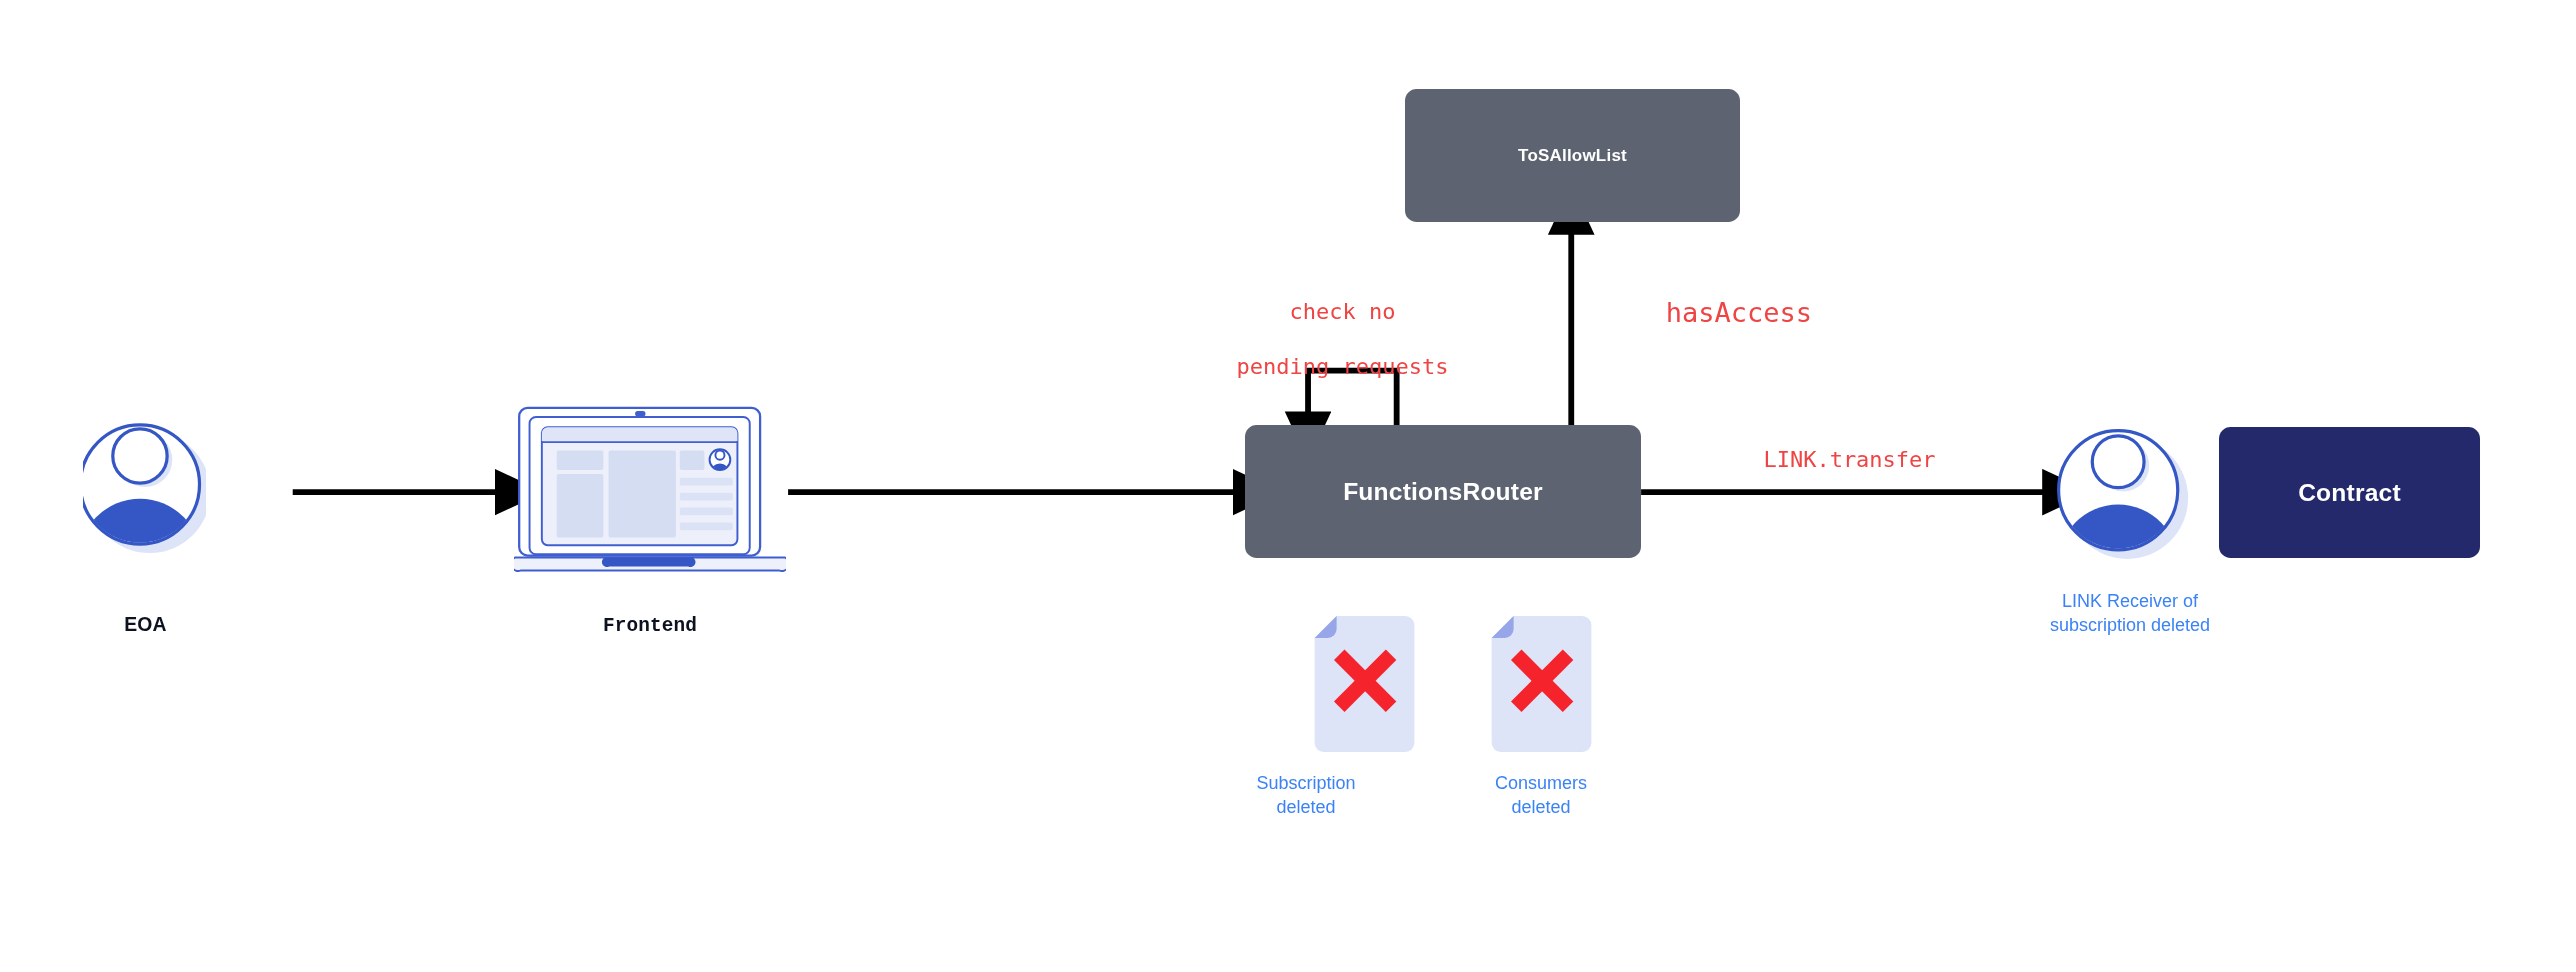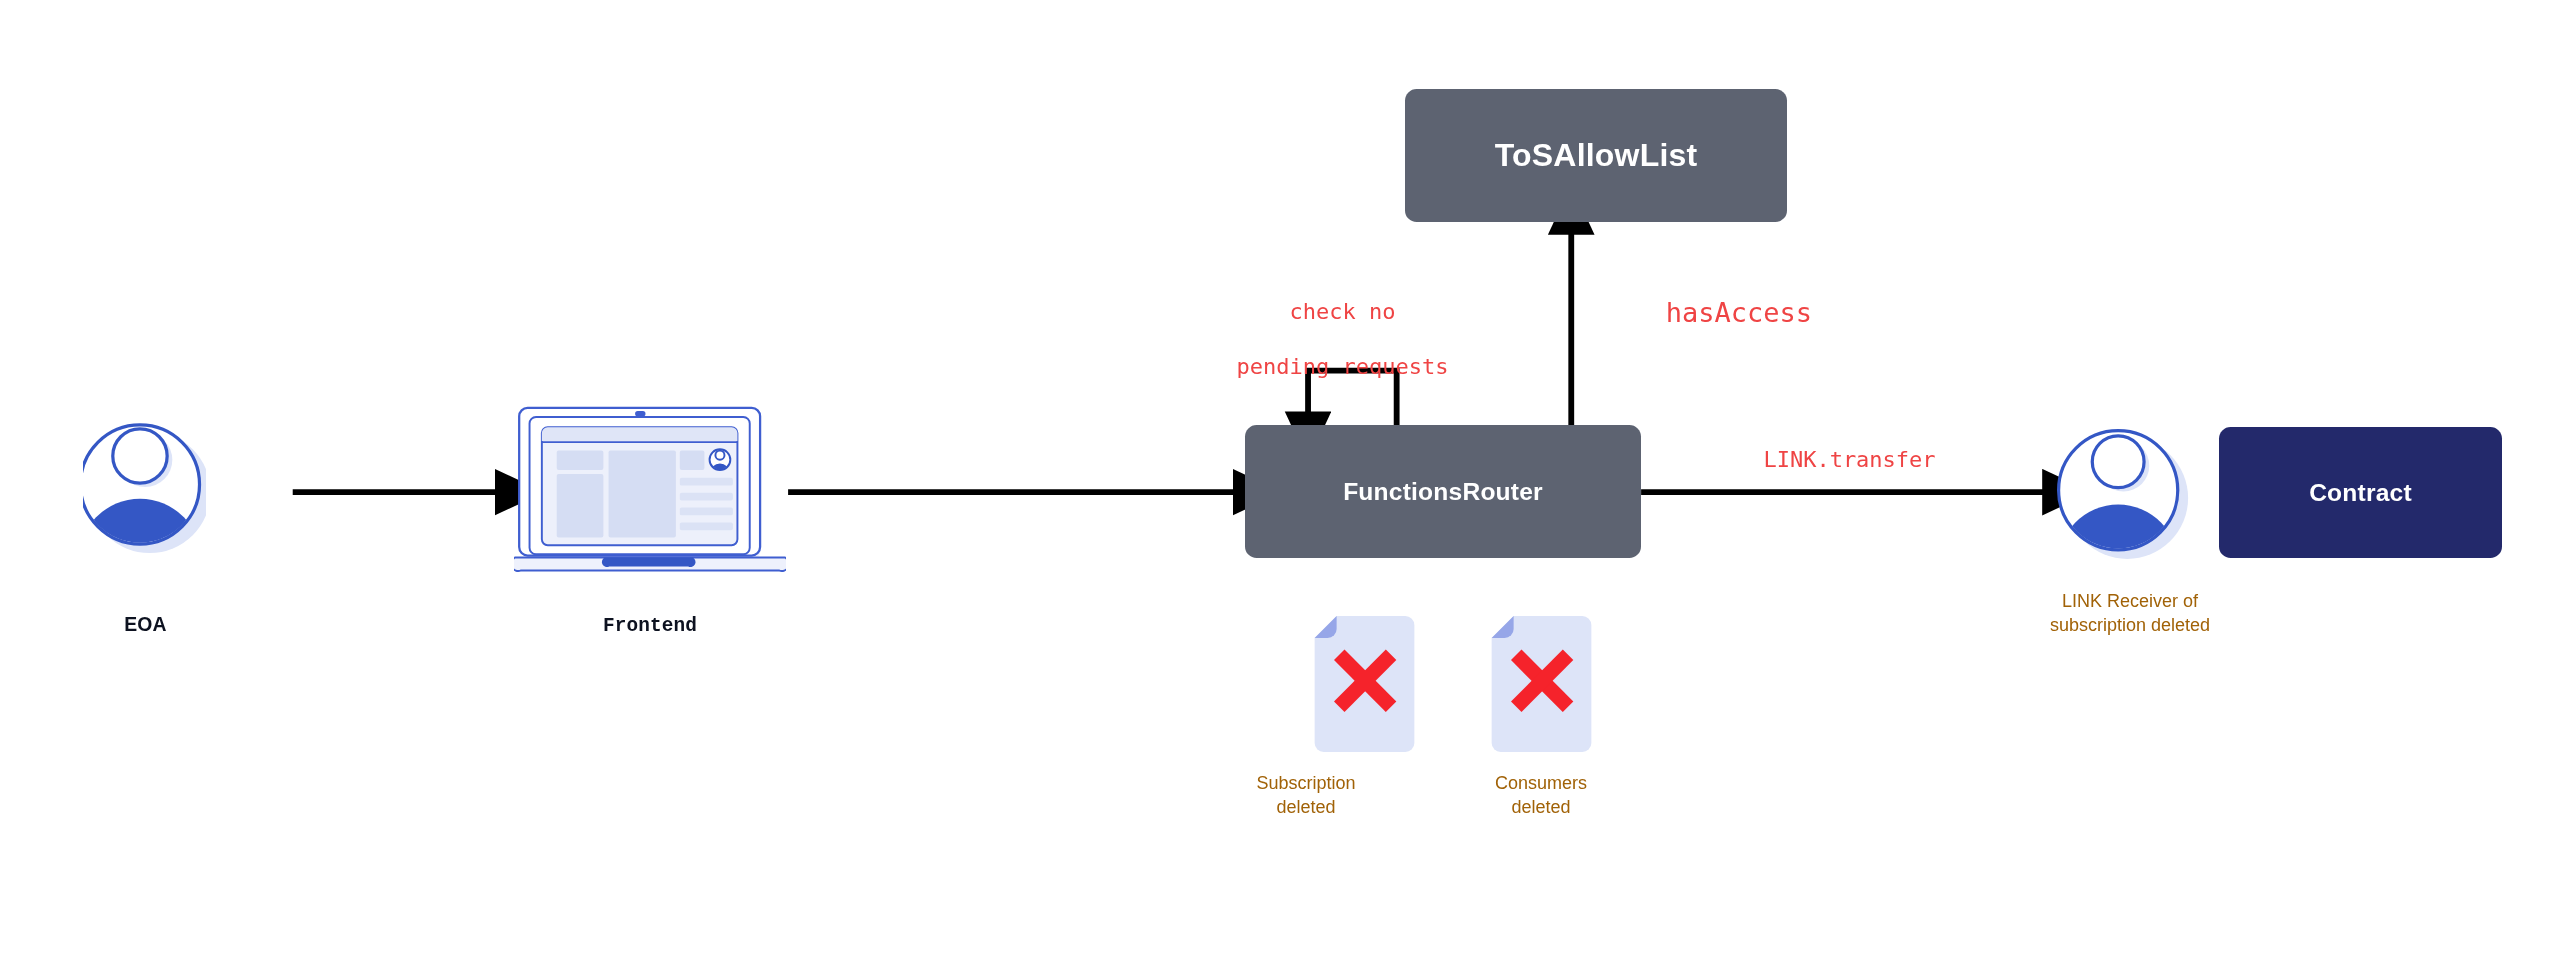--- a/index.html
+++ b/index.html
@@ -17,21 +17,21 @@
 
   
   .edge-label{position:absolute;font-family:"DejaVu Sans Mono","Liberation Mono",monospace;
               color:#ef4444;white-space:pre;line-height:1.26;}
   .edge-label.center{text-align:center;}
 
   
   .caption{position:absolute;text-align:center;color:#0d1220;
            font-family:"Liberation Sans",sans-serif;}
   .caption-bold{font-weight:bold;font-size:19.4px;letter-spacing:0.1px;}
-  .caption-plain{font-size:18px;line-height:1.33;color:#a16207;}
+  .caption-plain{font-size:18px;line-height:1.33;color:#3b82f6;}
 
   
   svg.layer{position:absolute;left:0;top:0;width:2576px;height:972px;overflow:visible;pointer-events:none;}
 </style>
 </head>
 <body>
 
 <div id="stage">
 
   <svg class="layer" viewBox="0 0 3982 1503" xmlns="http://www.w3.org/2000/svg">
@@ -127,21 +127,21 @@
 
   <div class="edge-label center" style="left:1164px;top:270px;width:304px;font-size:22px;">
     <span>check no</span><br>
     <span>pending requests</span>
   </div>
 
   <div class="edge-label" style="left:1599px;top:296px;width:213px;font-size:27px;text-align:right;">hasAccess</div>
 
   <div class="edge-label center" style="left:1675px;top:446px;width:349px;font-size:22px;">LINK.transfer</div>
 
-  <div class="box box-slate" style="left:1405px;top:89px;width:382px;height:133px;font-size:32px;">
+  <div class="box box-slate" style="left:1405px;top:89px;width:335px;height:133px;font-size:17px;">
     <span>ToSAllowList</span>
   </div>
 
   <div class="box box-slate" style="left:1245px;top:425px;width:396px;height:133px;font-size:24.6px;text-align:center;">
     <span>FunctionsRouter</span>
   </div>
 
   <div class="node" style="left:1308px;top:616px;width:113px;height:136px;">
     <svg width="113" height="136" viewBox="0 0 174 210" xmlns="http://www.w3.org/2000/svg">
       <path d="M44,0 H150 a14,14 0 0 1 14,14 V196 a14,14 0 0 1 -14,14 H24 a14,14 0 0 1 -14,-14 V34 z" fill="#dde4f8"></path>
@@ -184,18 +184,18 @@
       <g clip-path="url(#rcvClip)">
         <ellipse cx="96" cy="228" rx="94" ry="96" fill="#3457c5"></ellipse>
       </g>
     </svg>
   </div>
   <div class="caption caption-plain" style="left:1991px;top:590px;width:278px;">
     <span>LINK Receiver of</span><br>
     <span>subscription deleted</span>
   </div>
 
-  <div class="box box-navy" style="left:2219px;top:427px;width:283px;height:131px;font-size:24.6px;">
+  <div class="box box-navy" style="left:2219px;top:427px;width:261px;height:131px;font-size:24.6px;">
     <span>Contract</span>
   </div>
 
 </div>
 
 
 </body></html>

